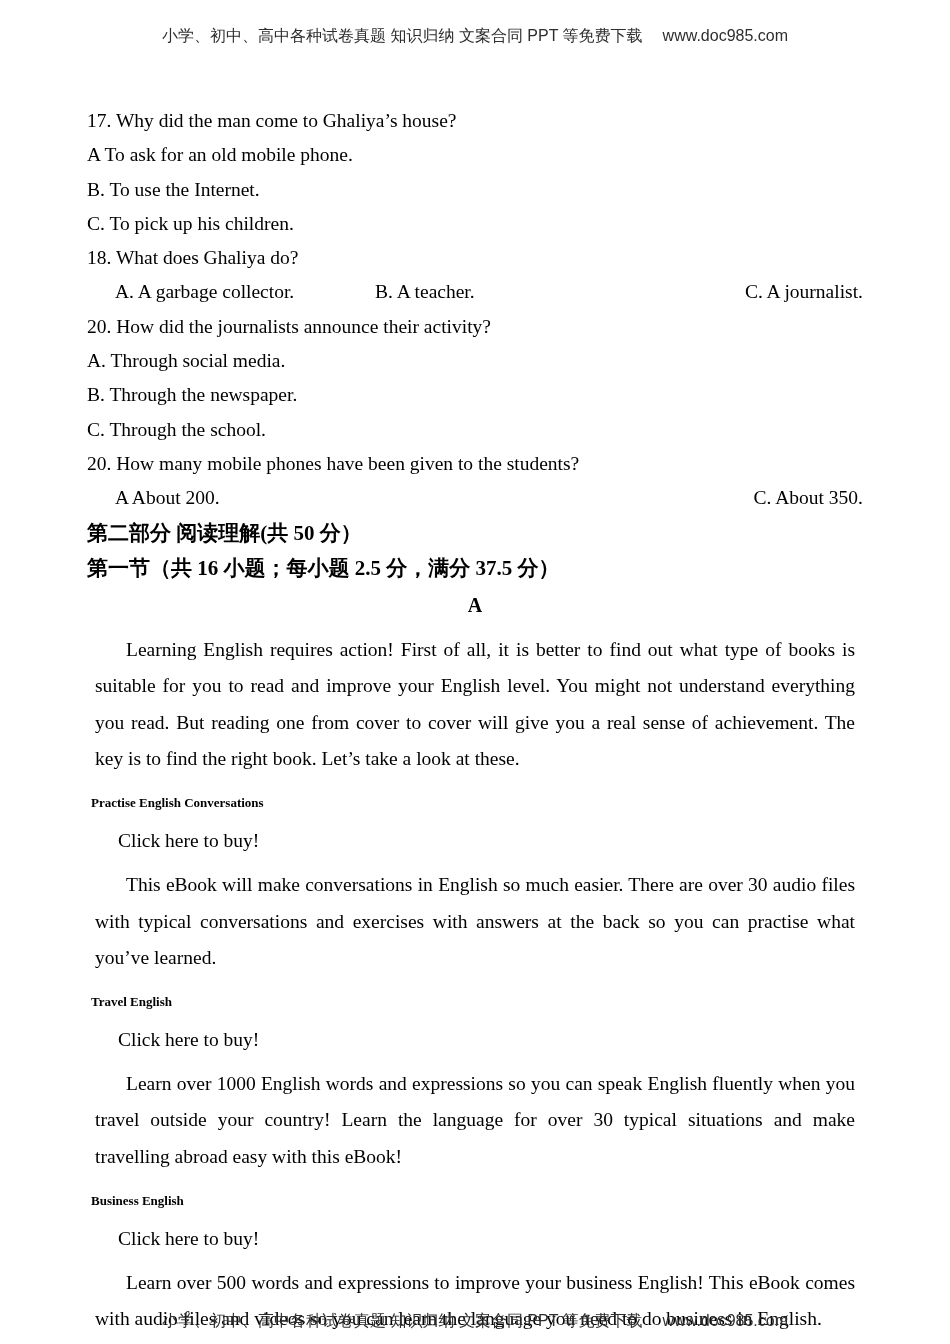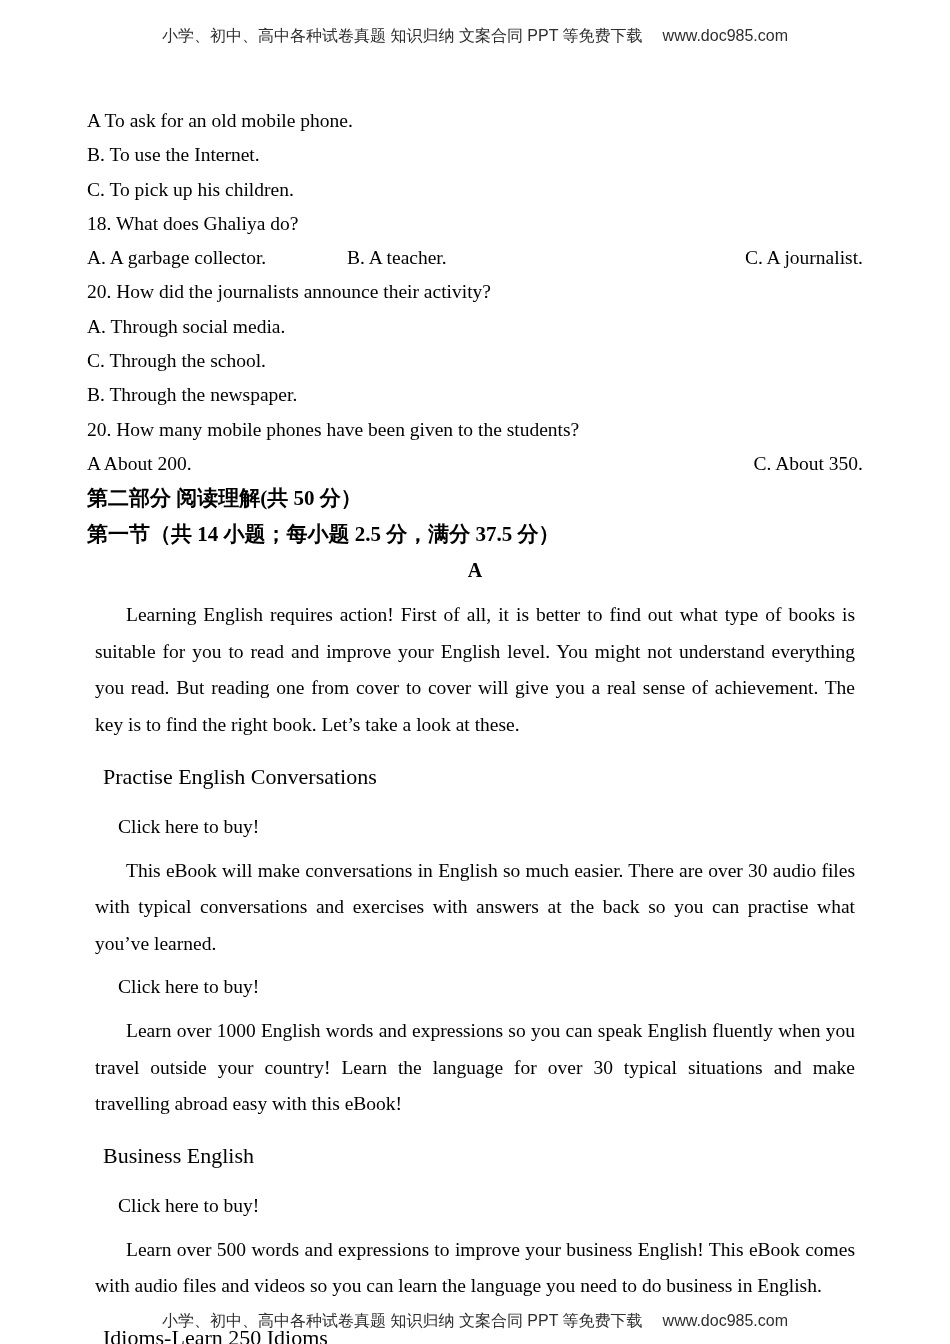--- a/index.html
+++ b/index.html
@@ -24,21 +24,21 @@
   .doc-footer { bottom: 12px; }
   .site-url { margin-left: 20px; }
 
   .content {
     position: absolute;
     top: 104px; left: 87px;
     width: 776px;
     font-size: 19.5px;
   }
   .line { margin: 0; line-height: 34.3px; white-space: nowrap; }
-  .opt-row { display: flex; line-height: 34.3px; }
+  .opt-row { display: flex; line-height: 34.3px; margin-left: 28px; }
   .opt-col1 { width: 260px; }
   .opt-col2 { width: 257px; }
   .opt-col3 { flex: 1; text-align: right; }
 
   .cn-head {
     margin: 0;
     font-weight: bold;
     font-size: 21px;
     line-height: 35.5px;
     font-family: "Liberation Serif", serif;
@@ -50,73 +50,75 @@
     font-size: 20px;
     line-height: 37px;
   }
   .para {
     margin: 8px;
     text-align: justify;
     text-indent: 31px;
     line-height: 36.6px;
   }
   .book-title {
-    margin: 16px;
-    font-weight: normal;
-    font-size: 22px;
+    margin: 4px;
+    font-weight: bold;
+    font-size: 13px;
     line-height: 34.5px;
   }
   .click-line {
     margin: 0;
     text-indent: 31px;
     line-height: 34.5px;
   }
 </style>
 </head>
 <body>
 
 <header class="doc-header">
   <span>小学、初中、高中各种试卷真题 知识归纳 文案合同 PPT 等免费下载</span><span class="site-url">www.doc985.com</span>
 </header>
 
 <main class="content">
 
+  <p class="line">17. Why did the man come to Ghaliya’s house?</p>
   <p class="line">A To ask for an old mobile phone.</p>
   <p class="line">B. To use the Internet.</p>
   <p class="line">C. To pick up his children.</p>
 
   <p class="line">18. What does Ghaliya do?</p>
   <div class="opt-row">
     <span class="opt-col1">A. A garbage collector.</span>
     <span class="opt-col2">B. A teacher.</span>
     <span class="opt-col3">C. A journalist.</span>
   </div>
 
   <p class="line">20. How did the journalists announce their activity?</p>
   <p class="line">A. Through social media.</p>
+  <p class="line">B. Through the newspaper.</p>
   <p class="line">C. Through the school.</p>
-  <p class="line">B. Through the newspaper.</p>
 
   <p class="line">20. How many mobile phones have been given to the students?</p>
   <div class="opt-row">
     <span class="opt-col1">A About 200.</span>
     <span class="opt-col3">C. About 350.</span>
   </div>
 
   <h2 class="cn-head">第二部分 阅读理解(共 50 分）</h2>
-  <h2 class="cn-head">第一节（共 14 小题；每小题 2.5 分，满分 37.5 分）</h2>
+  <h2 class="cn-head">第一节（共 16 小题；每小题 2.5 分，满分 37.5 分）</h2>
 
   <p class="passage-label">A</p>
 
   <p class="para">Learning English requires action! First of all, it is better to find out what type of books is suitable for you to read and improve your English level. You might not understand everything you read. But reading one from cover to cover will give you a real sense of achievement. The key is to find the right book. Let’s take a look at these.</p>
 
   <h3 class="book-title">Practise English Conversations</h3>
   <p class="click-line">Click here to buy!</p>
   <p class="para">This eBook will make conversations in English so much easier. There are over 30 audio files with typical conversations and exercises with answers at the back so you can practise what you’ve learned.</p>
 
+  <h3 class="book-title">Travel English</h3>
   <p class="click-line">Click here to buy!</p>
   <p class="para">Learn over 1000 English words and expressions so you can speak English fluently when you travel outside your country! Learn the language for over 30 typical situations and make travelling abroad easy with this eBook!</p>
 
   <h3 class="book-title">Business English</h3>
   <p class="click-line">Click here to buy!</p>
   <p class="para">Learn over 500 words and expressions to improve your business English! This eBook comes with audio files and videos so you can learn the language you need to do business in English.</p>
 
   <h3 class="book-title">Idioms-Learn 250 Idioms</h3>
   <p class="click-line">Click here to buy!</p>
 

